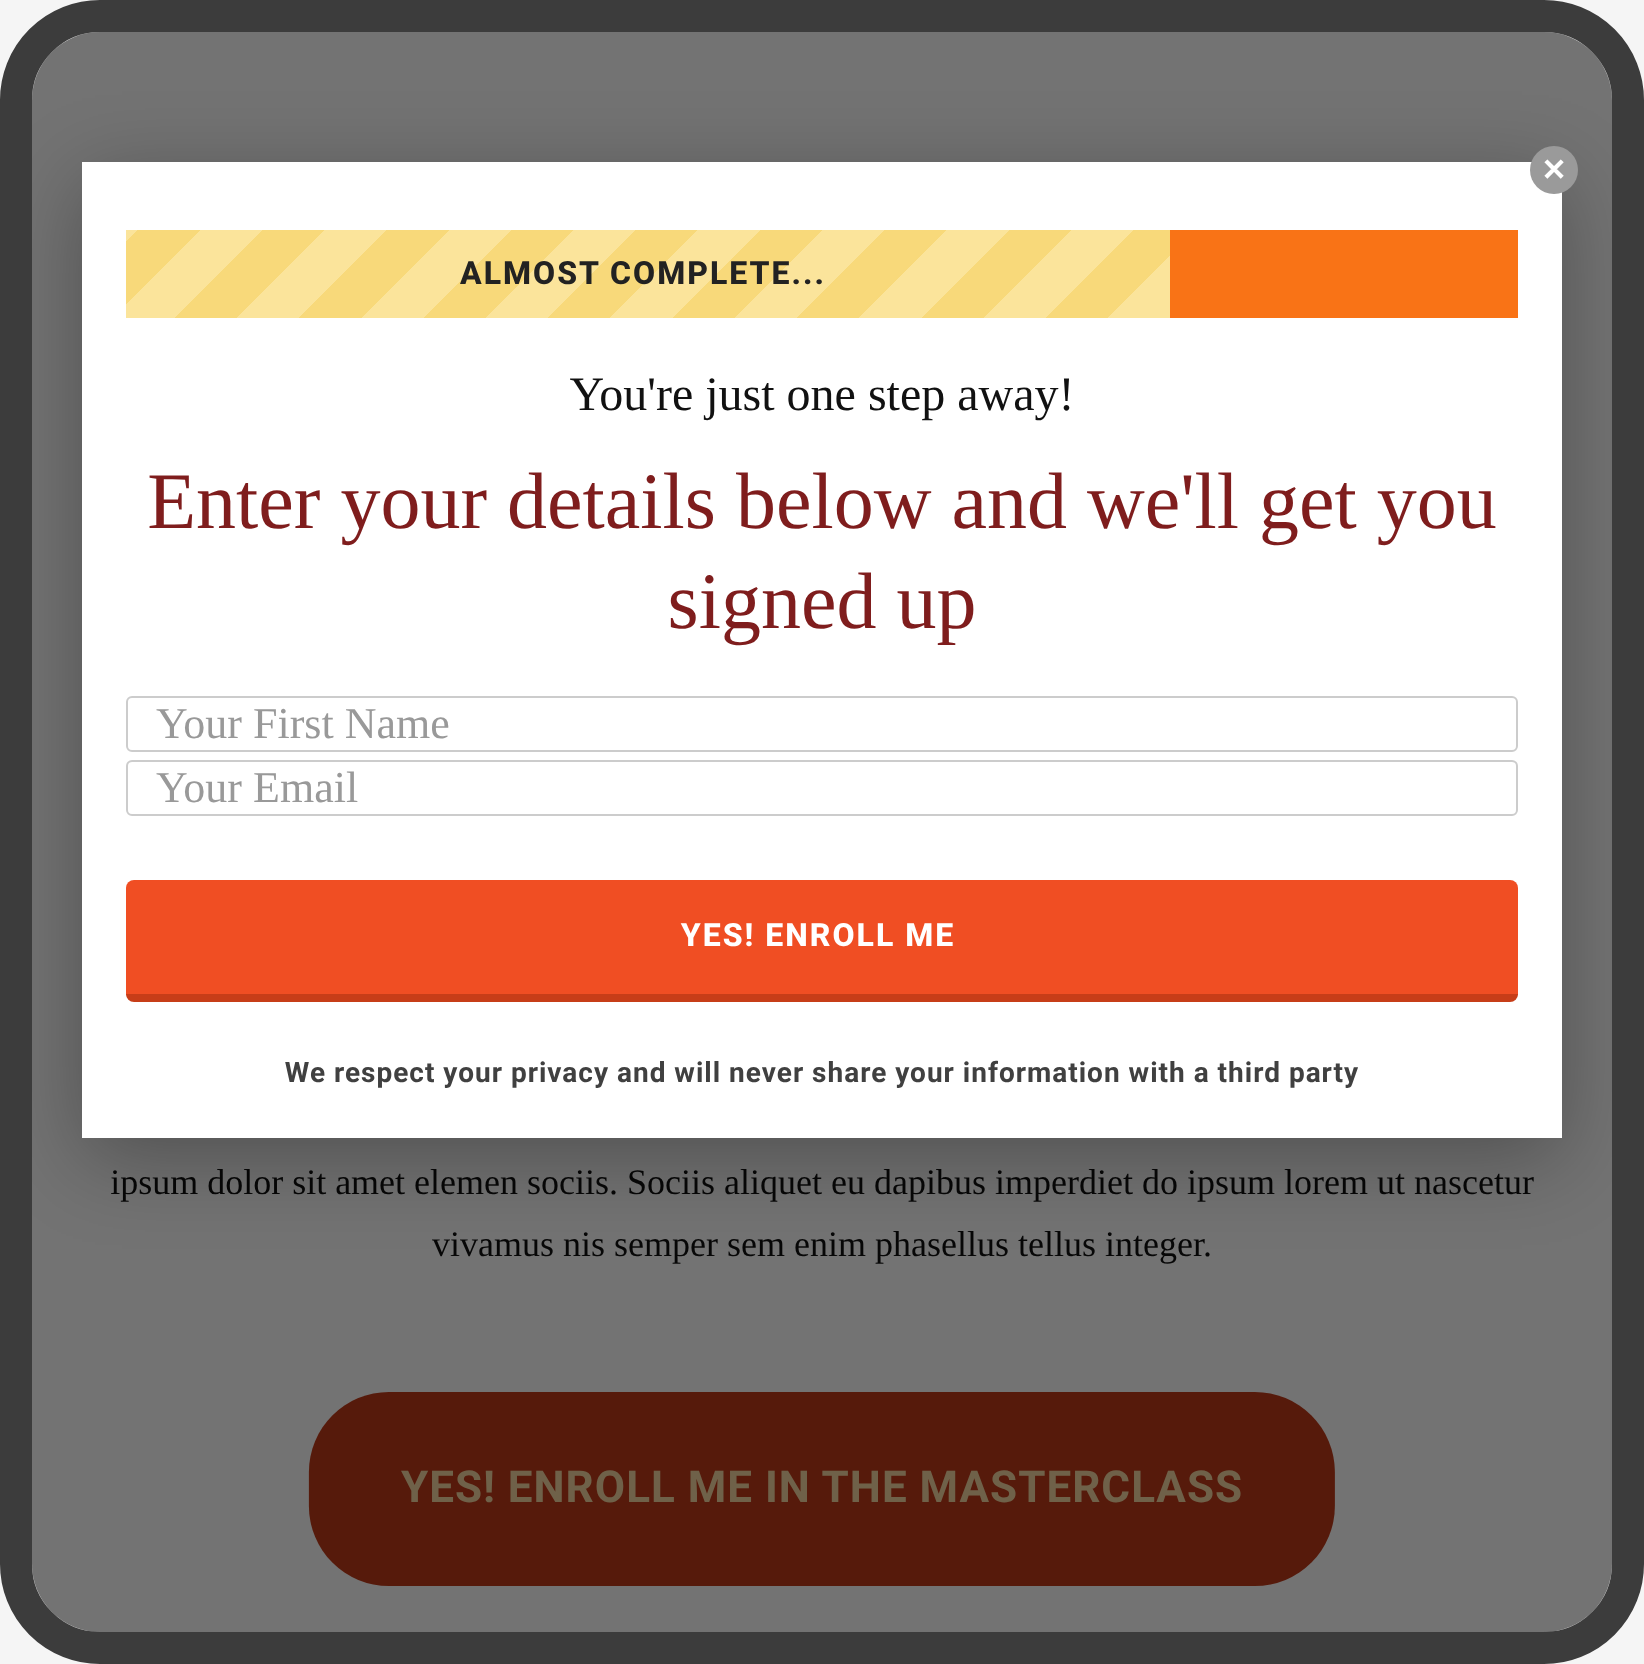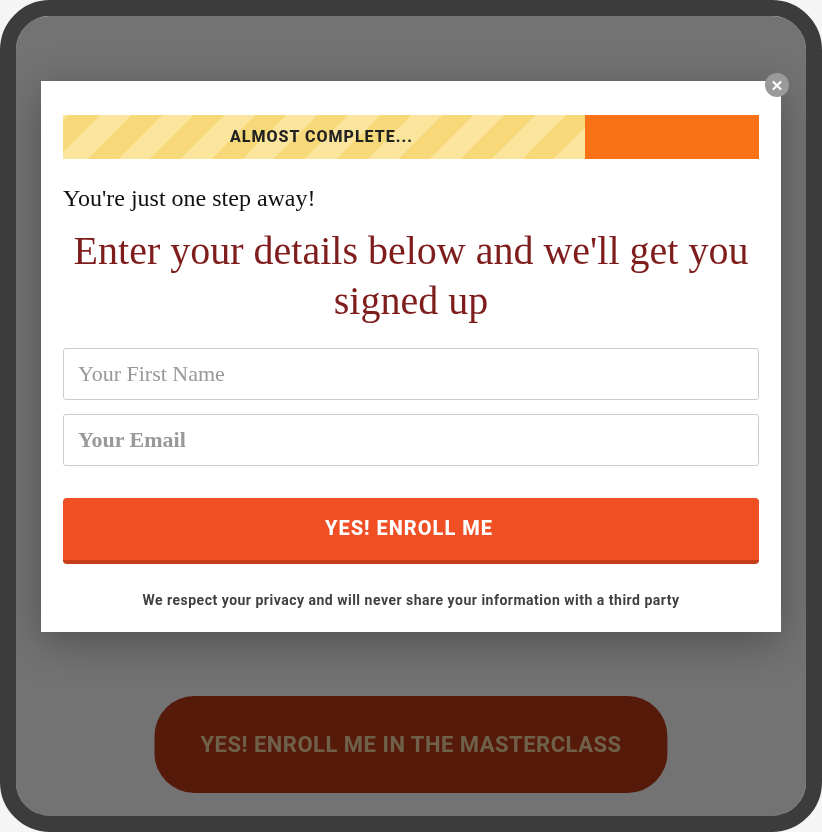--- a/index.html
+++ b/index.html
@@ -103,56 +103,57 @@
     z-index: 1;
     font-family: -apple-system, 'Segoe UI', Roboto, sans-serif;
     font-weight: 800;
     letter-spacing: 1px;
     font-size: 16px;
     color: #222;
     line-height: 44px;
     margin-left: 24%;
   }
   .subhead {
+    text-align: center;
     font-size: 24px;
     margin-top: 26px;
     color: #111;
   }
   .headline {
     text-align: center;
     font-size: 40px;
     color: #7f1d1d;
     margin-top: 14px;
     line-height: 1.25;
     padding: 0 6px;
   }
   .field {
     width: 100%;
     margin-top: 22px;
-    padding: 12px 14px;
+    padding: 0 14px;
     font-size: 22px;
     font-family: Georgia, serif;
     color: #333;
     border: 1px solid #ccc;
     border-radius: 3px;
     outline: none;
   }
   .field::placeholder { color: #999; }
-  .field + .field { margin-top: 14px; font-weight: bold; }
+  .field + .field { margin-top: 4px; }
   .submit-btn {
     width: 100%;
     margin-top: 32px;
     background: #f04e23;
     color: #fff;
     border: none;
     border-radius: 4px;
     padding: 18px 4px 20px 0;
     font-family: -apple-system, 'Segoe UI', Roboto, sans-serif;
     font-weight: 800;
-    font-size: 20px;
+    font-size: 16px;
     letter-spacing: 1px;
     cursor: pointer;
     border-bottom: 4px solid #c73d18;
   }
   .privacy {
     text-align: center;
     font-family: -apple-system, 'Segoe UI', Roboto, sans-serif;
     font-weight: 700;
     font-size: 14px;
     letter-spacing: 0.5px;

